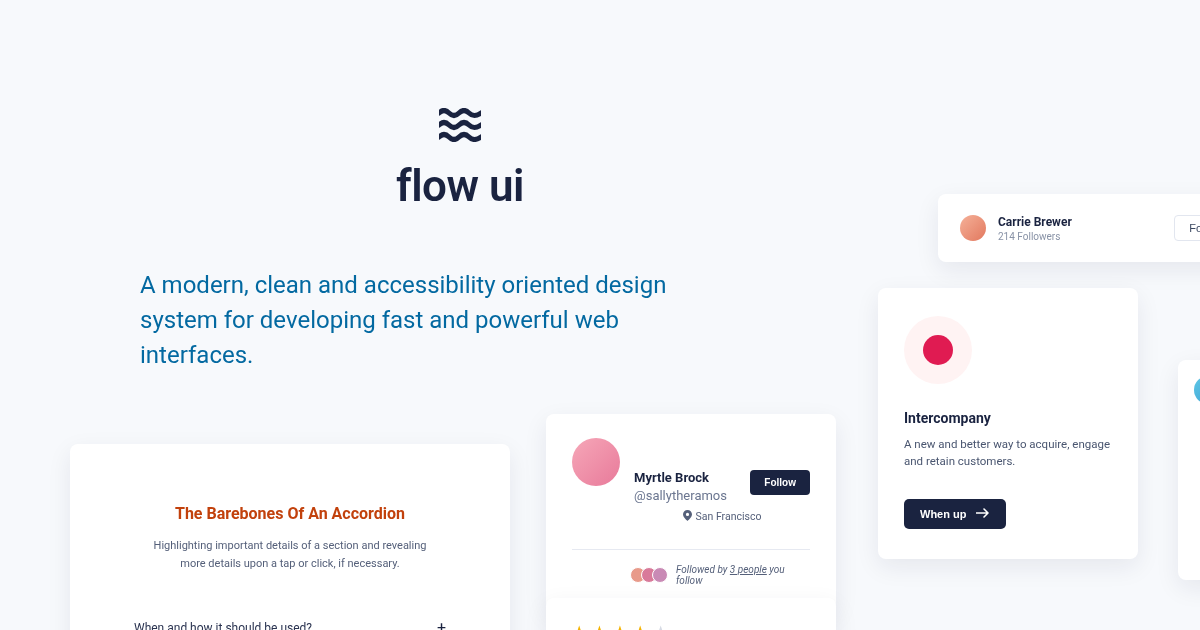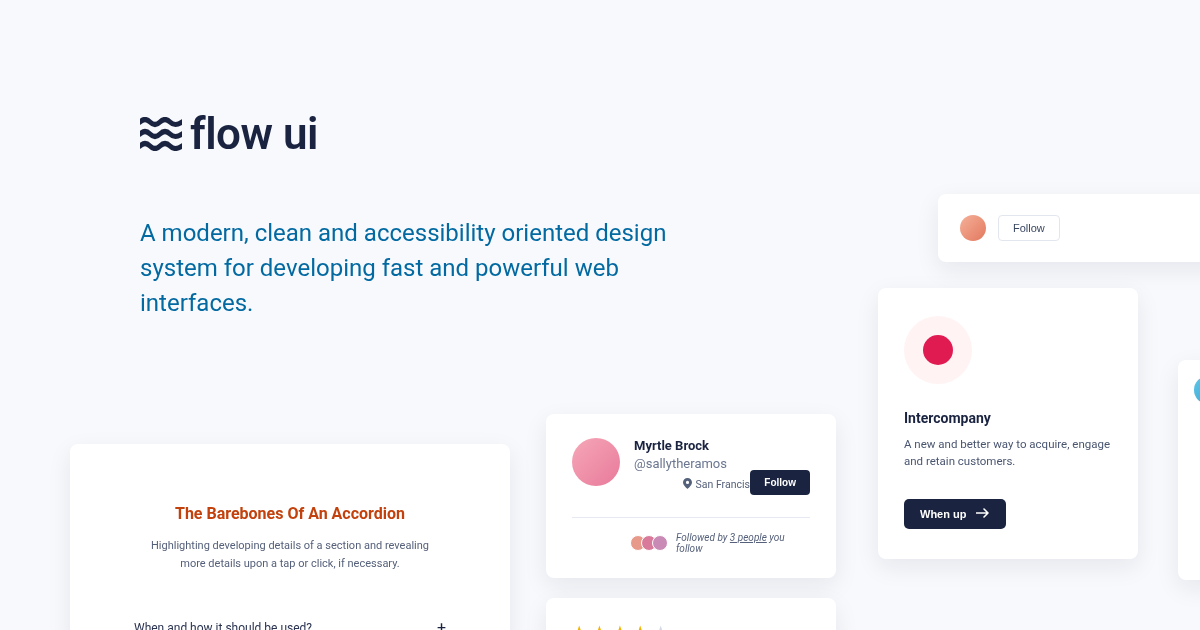--- a/index.html
+++ b/index.html
@@ -1,21 +1,21 @@
 <!DOCTYPE html>
 <html><head>
 <meta charset="utf-8">
 <style>
   * { margin: 0; padding: 0; box-sizing: border-box; }
   html, body { width: 1200px; height: 630px; overflow: hidden; background: #f7f9fc; font-family: -apple-system, BlinkMacSystemFont, "Segoe UI", Roboto, sans-serif; color: #1a2340; }
   .stage { position: relative; width: 1200px; height: 630px; }
 
   
   .hero { position: absolute; left: 140px; top: 108px; width: 640px; }
-  .brand { display: flex; align-items: center; gap: 8px; }
+  .brand { display: flex; align-items: center; gap: 18px; flex-direction: column; }
   .brand-title { font-size: 44px; font-weight: 600; letter-spacing: -0.5px; color: #1a2340; }
   .wave-icon { width: 42px; height: 34px; display: flex; flex-direction: column; justify-content: space-between; }
   .wave-icon svg { display: block; }
   .tagline { margin-top: 56px; font-size: 24px; line-height: 1.45; font-weight: 400; color: #0369a1; max-width: 560px; }
 
   
   .card { position: absolute; background: #fff; border-radius: 8px; box-shadow: 0 8px 24px rgba(20,30,60,0.08); }
 
   
   .follower-card { left: 938px; top: 194px; width: 320px; height: 68px; display: flex; align-items: center; padding: 0 22px; }
@@ -31,21 +31,21 @@
   .logo-dot { width: 30px; height: 30px; border-radius: 50%; background: #e01b52; }
   .inter-title { margin-top: 26px; font-size: 14px; font-weight: 700; color: #1a2340; }
   .inter-desc { margin-top: 10px; font-size: 11.5px; line-height: 1.5; color: #4a5670; }
   .btn-dark { margin-top: 28px; display: inline-flex; align-items: center; gap: 10px; background: #1a2340; color: #fff; font-size: 11px; font-weight: 600; padding: 9px 16px; border-radius: 5px; cursor: pointer; border: none; }
   .arrow-right { display: inline-block; }
 
   
   .profile-card { left: 546px; top: 414px; width: 290px; padding: 24px 26px; }
   .p-row { display: flex; align-items: flex-start; }
   .avatar-md { width: 48px; height: 48px; border-radius: 50%; background: linear-gradient(135deg,#f6a7b8,#e87a9a); margin-right: 14px; flex-shrink: 0; }
-  .p-info { flex: 1; }
+  .p-info { flex: 1; margin-top: 32px; }
   .p-name { font-size: 13px; font-weight: 700; color: #1a2340; }
   .p-handle { font-size: 13px; color: #6b7690; margin-top: 3px; }
   .p-loc { font-size: 10.5px; color: #55607a; margin-top: 7px; display: flex; align-items: center; gap: 4px; justify-content: center; }
   .pin-icon { font-size: 10px; }
   .btn-dark-sm { position: absolute; right: 26px; top: 56px; background: #1a2340; color: #fff; font-size: 10px; font-weight: 600; padding: 7px 14px; border-radius: 4px; border: none; cursor: pointer; }
   .divider { height: 1px; background: #e6e9f1; margin: 26px 0 14px; }
   .follow-row { display: flex; align-items: center; gap: 8px; font-size: 10px; color: #55607a; padding-left: 58px; font-style: italic; }
   .pile { display: flex; }
   .pile .mini { width: 16px; height: 16px; border-radius: 50%; border: 1.5px solid #fff; }
   .pile .mini:nth-child(1){ background:#e89a8a; }
@@ -84,20 +84,24 @@
           <path d="M0 29 Q5 24 10 29 T20 29 T30 29 T42 29" stroke="#1a2340" stroke-width="5" fill="none" stroke-linecap="round"></path>
         </svg>
       </span>
       <span class="brand-title">flow ui</span>
     </div>
     <p class="tagline">A modern, clean and accessibility oriented design system for developing fast and powerful web interfaces.</p>
   </div>
 
   <div class="card follower-card">
     <div class="avatar-sm"></div>
+    <div class="f-info">
+      <div class="f-name">Carrie Brewer</div>
+      <div class="f-sub">214 Followers</div>
+    </div>
     <button class="btn-outline">Follow</button>
   </div>
 
   <div class="card inter-card">
     <div class="logo-bubble">
       <div class="logo-dot"></div>
     </div>
     <div class="inter-title">Intercompany</div>
     <div class="inter-desc">A new and better way to acquire, engage and retain customers.</div>
     <button class="btn-dark">
@@ -137,21 +141,21 @@
       <span>
         <span>Followed by</span>
         <span class="link">3 people</span>
         <span>you follow</span>
       </span>
     </div>
   </div>
 
   <div class="card accordion-card">
     <div class="ac-title">The Barebones Of An Accordion</div>
-    <div class="ac-desc">Highlighting developing details of a section and revealing more details upon a tap or click, if necessary.</div>
+    <div class="ac-desc">Highlighting important details of a section and revealing more details upon a tap or click, if necessary.</div>
     <div class="ac-item">
       <span>When and how it should be used?</span>
       <span class="plus">+</span>
     </div>
   </div>
 
   <div class="card stars-card">
     <div class="stars">
       <span class="star-filled">★</span>
       <span class="star-filled">★</span>

